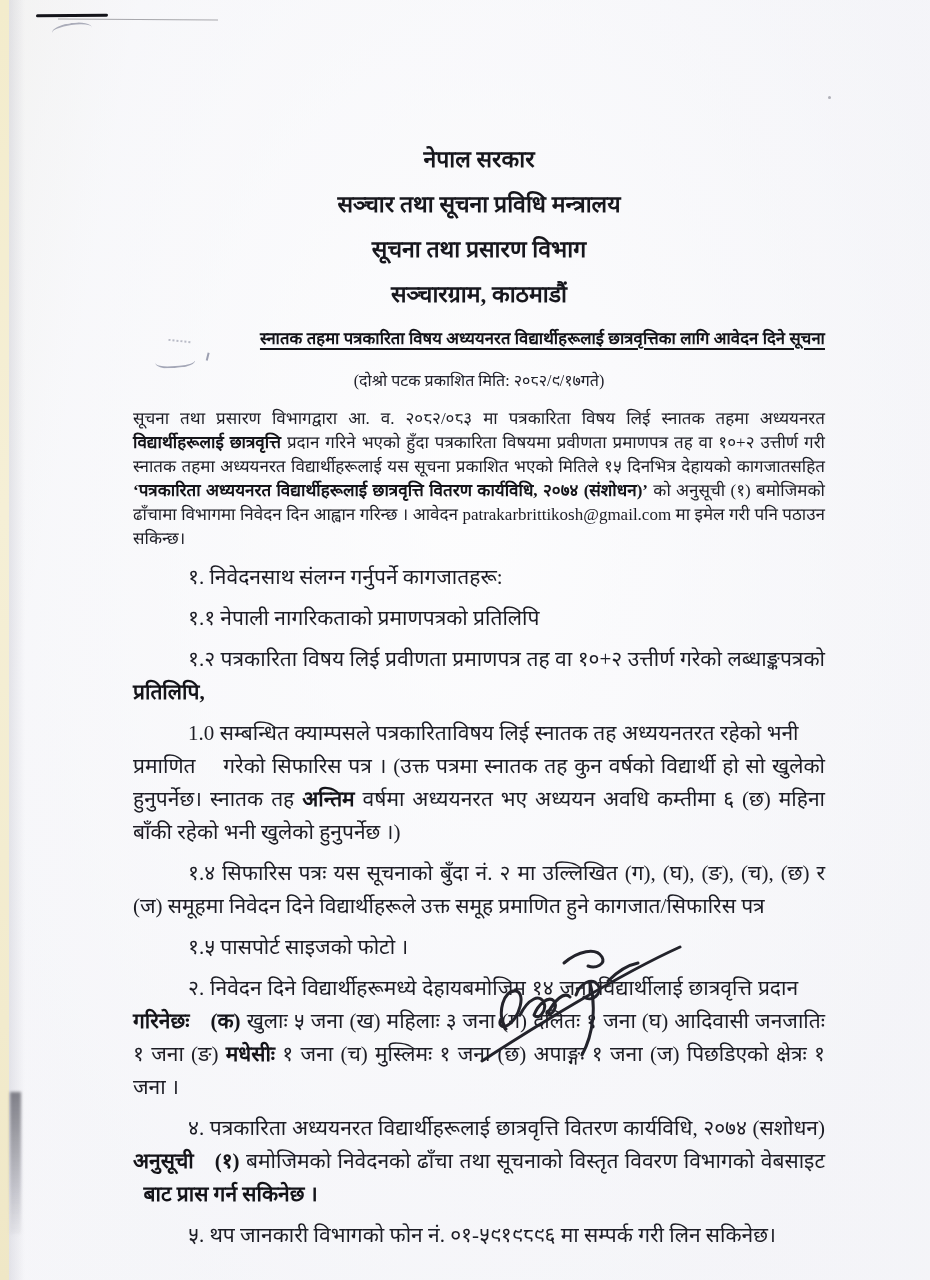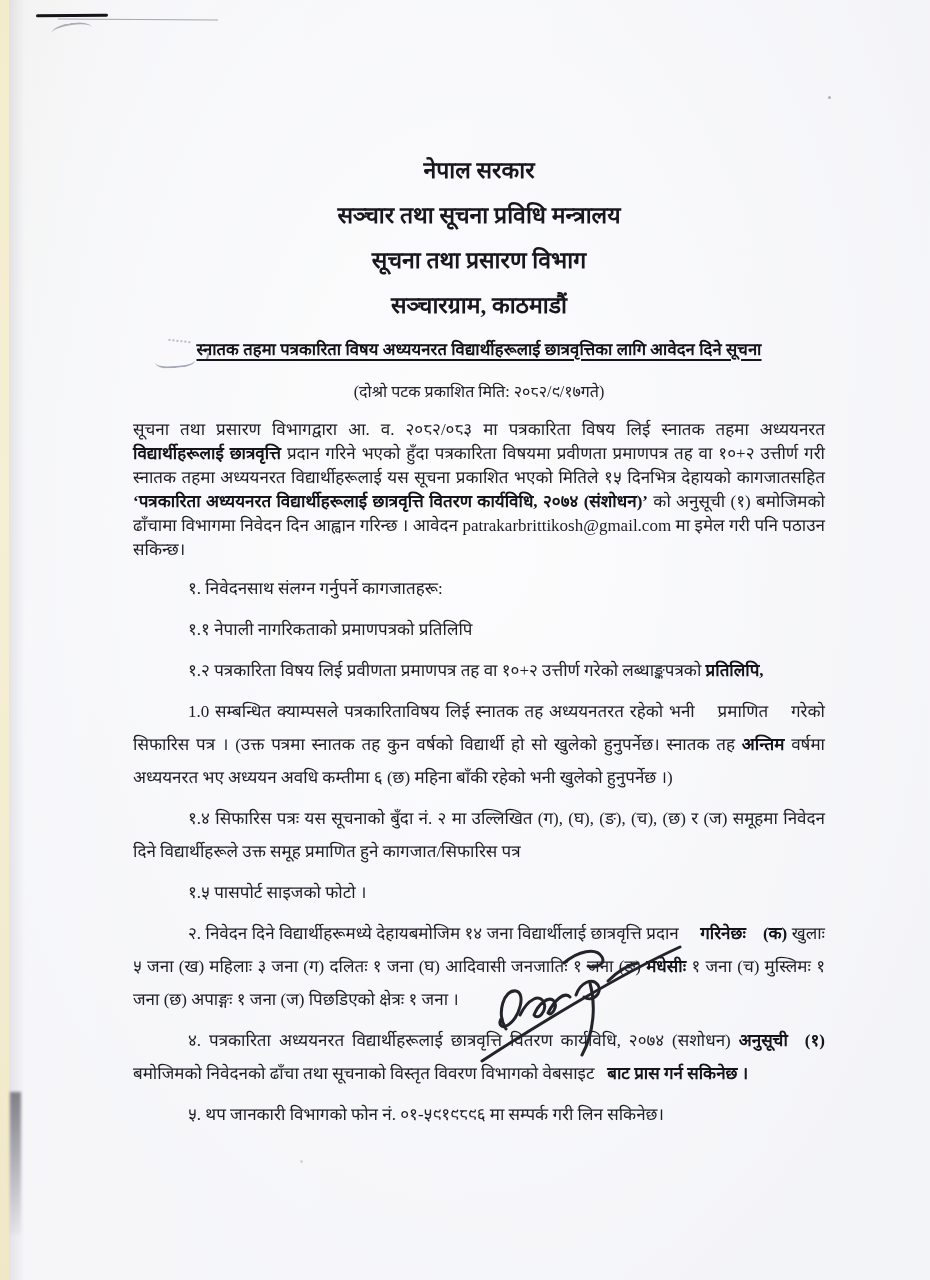--- a/index.html
+++ b/index.html
@@ -30,42 +30,42 @@
   .pencil-a{position:absolute;left:52px;top:23px;width:40px;height:12px;
     border-top:2px solid rgba(80,85,110,.45);border-radius:50%;transform:rotate(-8deg);}
   .pencil-b{position:absolute;left:155px;top:352px;width:40px;height:14px;
     border-bottom:2px solid rgba(80,85,115,.5);border-radius:40%;transform:rotate(-4deg);}
   .pencil-b::after{content:"";position:absolute;right:-14px;top:2px;width:6px;height:8px;
     border-right:2px solid rgba(80,85,115,.55);transform:rotate(18deg);}
   .pencil-c{position:absolute;left:168px;top:340px;width:22px;height:8px;
     border-top:2px dotted rgba(90,95,120,.4);transform:rotate(6deg);}
 
   .content{
-    position:absolute;left:133px;top:159px;width:692px;
+    position:absolute;left:133px;top:148px;width:692px;
     color:#1e1e26;
   }
   .gov-header{text-align:center;color:#17171d;}
   .gov-header .h-line{font-size:23px;font-weight:bold;line-height:1.0;margin:0 0 22px 0;}
   .gov-header .h-line:last-child{margin-bottom:16px;}
 
   .notice-title{
     margin-top:20px;
-    font-size:16.6px;font-weight:bold;text-align:center;color:#131318;
+    font-size:16.6px;font-weight:bold;text-align:right;color:#131318;
     text-decoration:underline;text-decoration-thickness:2px;text-underline-offset:4px;
     letter-spacing:.1px;
   }
   .date-line{margin-top:20px;text-align:center;font-size:16px;color:#20202a;}
 
   .intro{
     margin:16px 0 10px 0;
     font-size:17px;line-height:24px;text-align:justify;color:#1c1c24;
   }
   .items{margin-top:4px;}
   .item{
-    font-size:17px;line-height:33px;text-align:justify;color:#1c1c24;
+    font-size:21px;line-height:33px;text-align:justify;color:#1c1c24;
     text-indent:55px;margin:0 0 8px 0;
   }
   b{font-weight:bold;color:#141419;}
 
   .signature-wrap{position:absolute;left:468px;top:933px;width:230px;height:145px;z-index:5;}
   .signature-wrap svg{width:100%;height:100%;}
   .sig-stroke{fill:none;stroke:#23232b;stroke-width:3;stroke-linecap:round;stroke-linejoin:round;}
 
   .noise-dot{position:absolute;width:3px;height:3px;border-radius:50%;background:rgba(70,70,85,.4);}
 </style>

